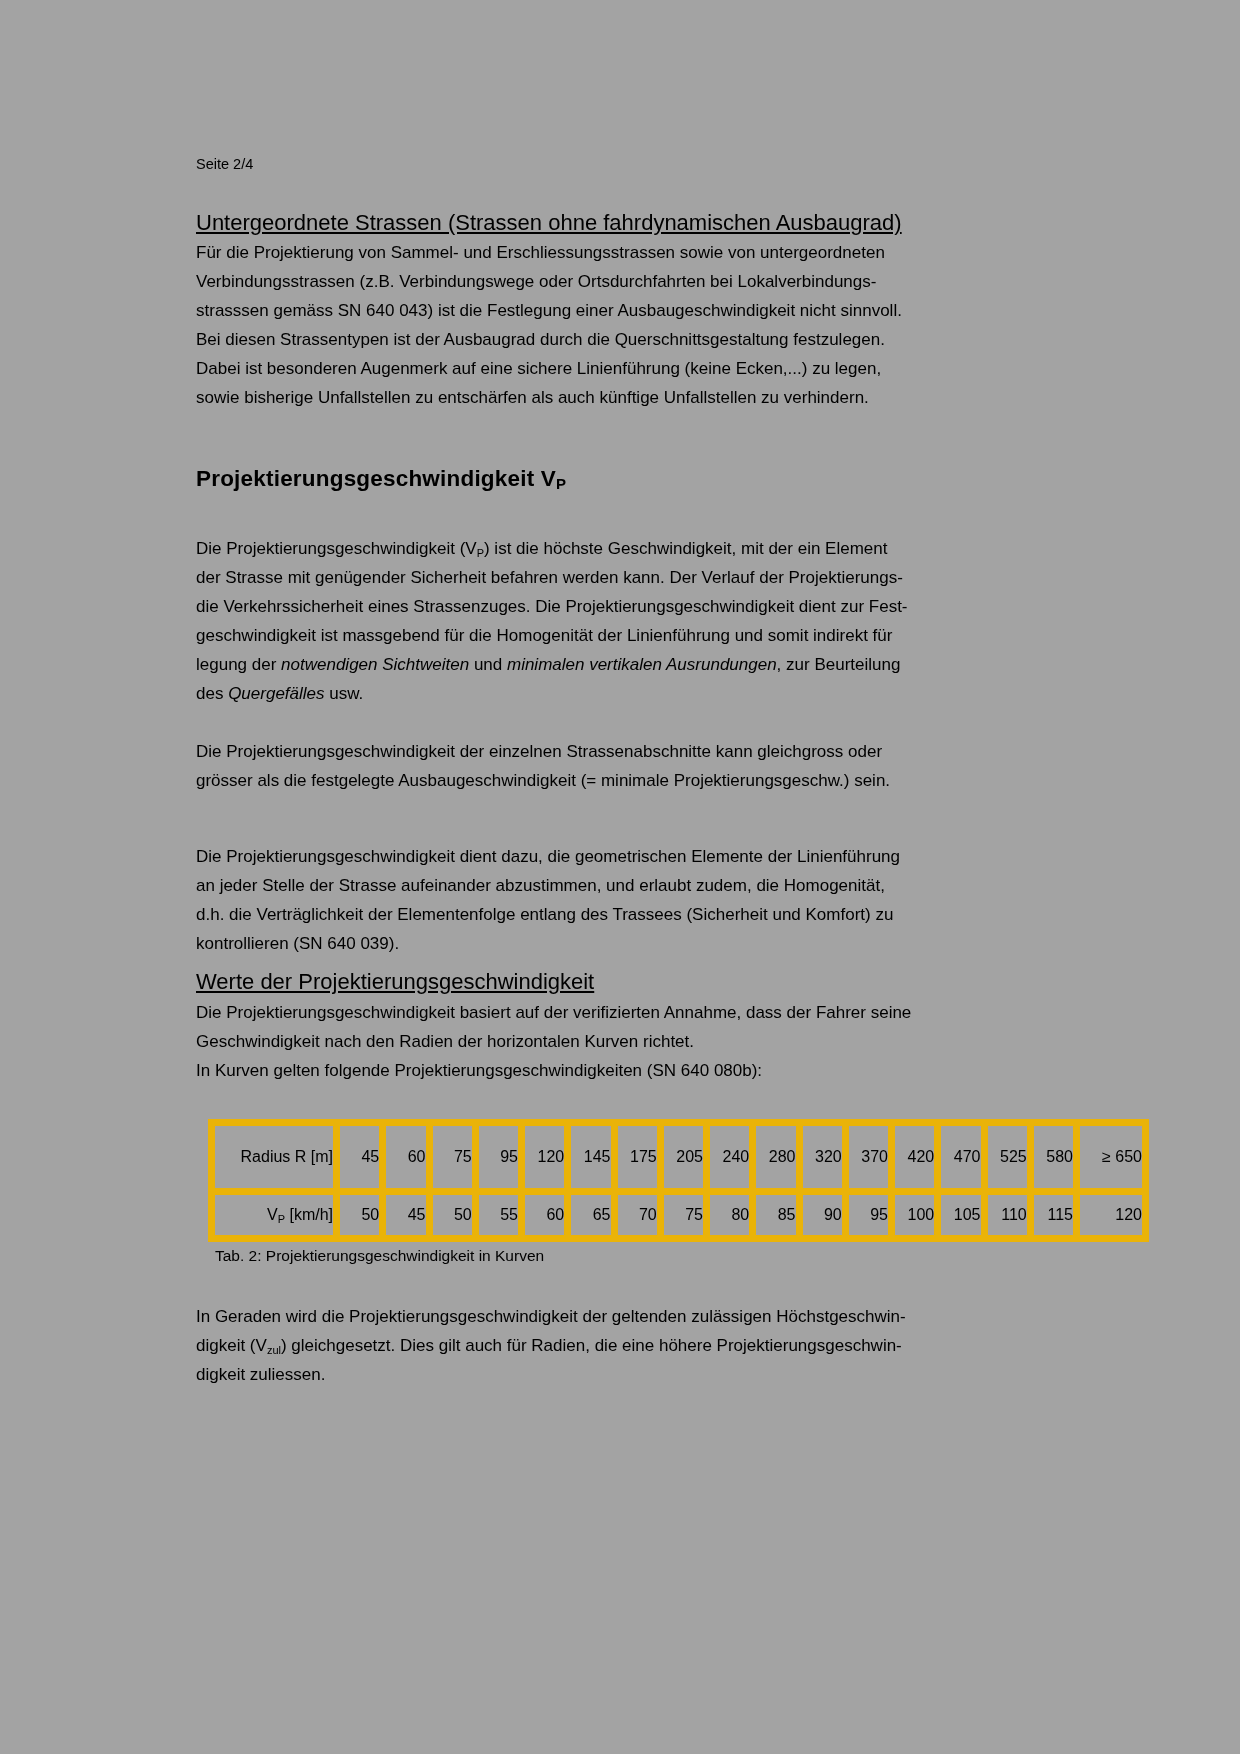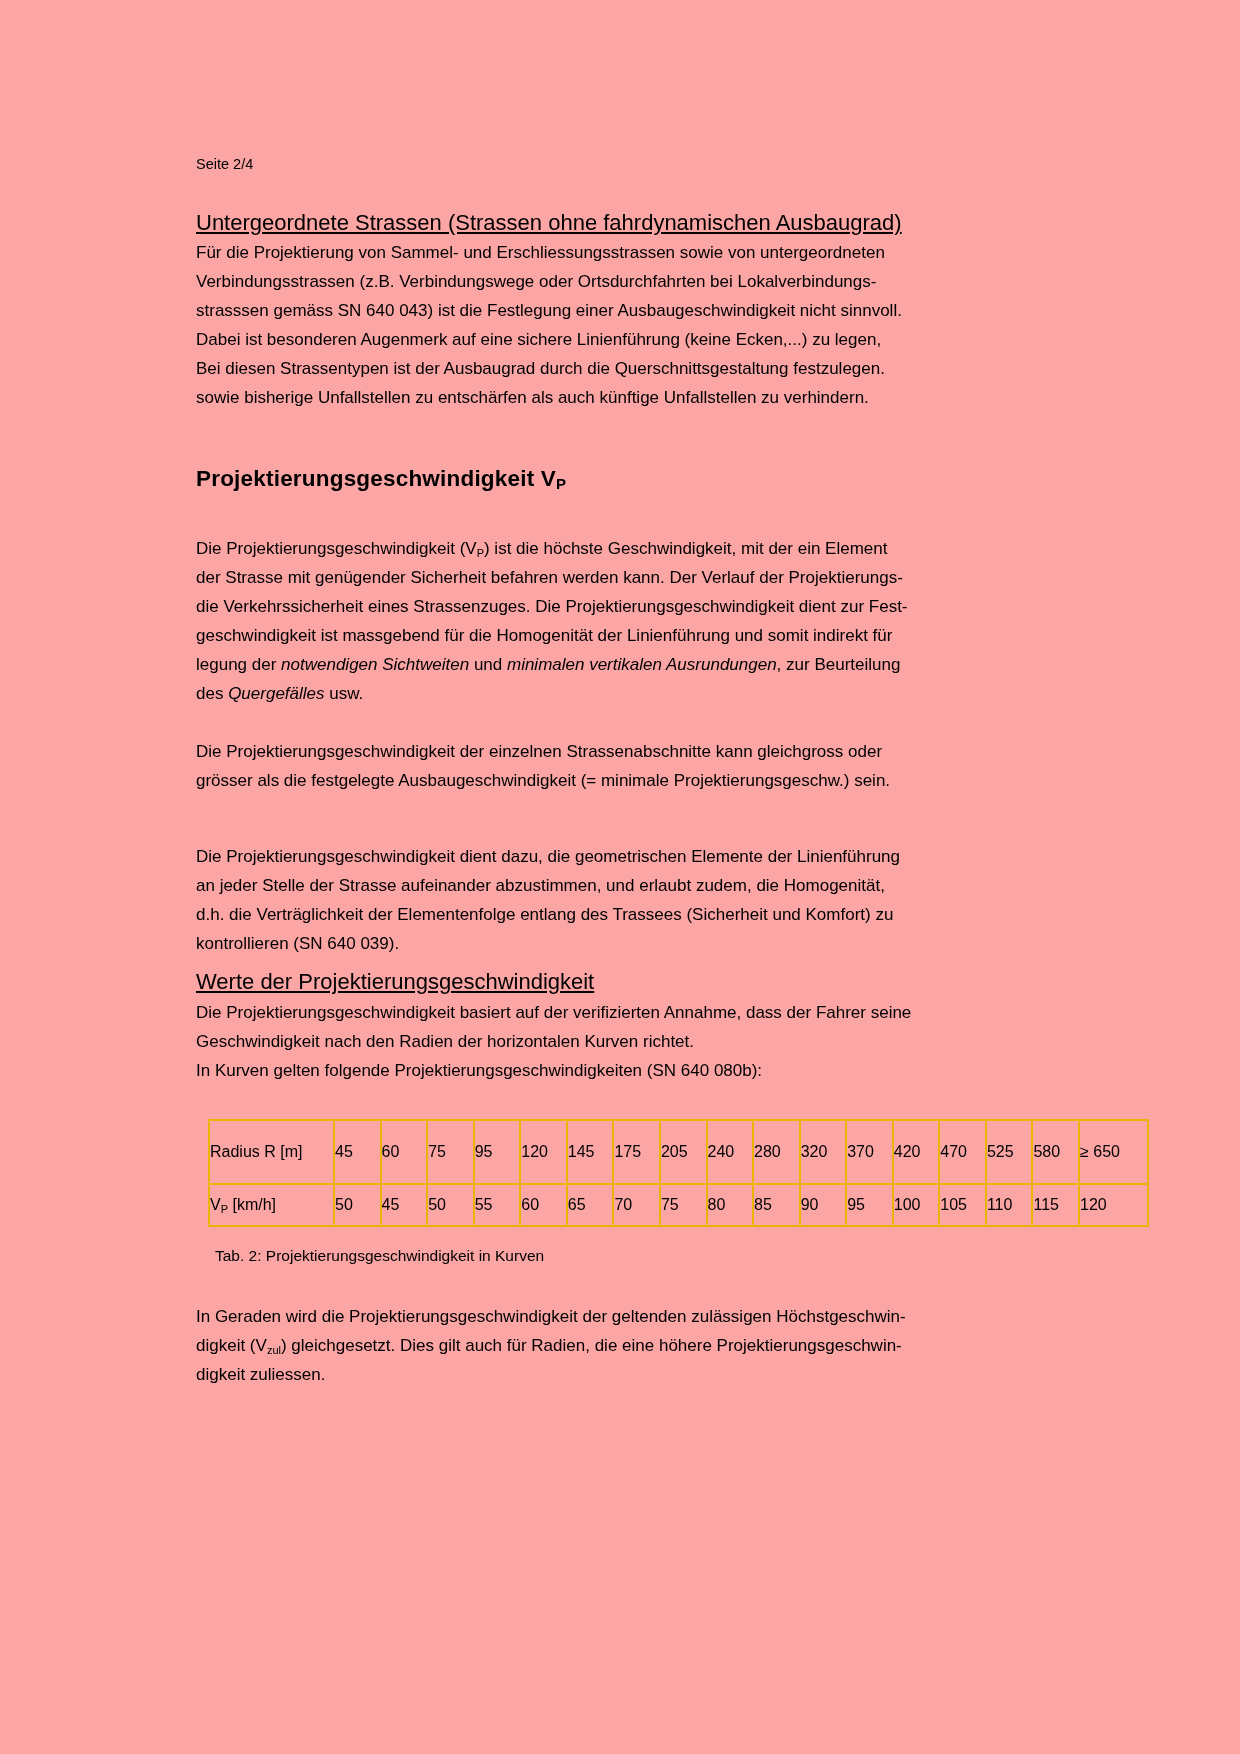--- a/index.html
+++ b/index.html
@@ -2,52 +2,52 @@
 <html><head>
 <meta charset="utf-8">
 <style>
   html, body { margin: 0; padding: 0; }
   body {
     width: 1240px; height: 1754px;
     background: #ffffff;
     font-family: "Liberation Sans", "DejaVu Sans", sans-serif;
     color: #000000;
   }
-  .page { position: relative; width: 1240px; height: 1754px; background: #fca5a5; overflow: hidden; }
+  .page { position: relative; width: 1240px; height: 1754px; background: #a3a3a3; overflow: hidden; }
   .abs { position: absolute; left: 196px; }
   .page-num { font-size: 14.5px; }
   .h-ul { font-size: 22px; text-decoration: underline; white-space: nowrap; }
   .h-main { font-size: 22.5px; font-weight: bold; white-space: nowrap; letter-spacing: 0.2px; }
   .h-main sub { font-size: 15px; vertical-align: -3px; line-height: 0; }
   .body-text { font-size: 17px; line-height: 29px; }
   .line { white-space: nowrap; }
   sub.s { font-size: 11px; vertical-align: -3px; line-height: 0; }
   .it { font-style: italic; }
   .tbl-wrap { position: absolute; left: 208px; }
   table.vtab { border-collapse: collapse; table-layout: fixed; width: 941px; font-size: 16px; }
-  .vtab td { border: 2px solid #eab308; text-align: left; padding: 0; overflow: hidden; }
+  .vtab td { border: 7px solid #eab308; text-align: right; padding: 0; overflow: hidden; }
   .vtab tr.r1 td { height: 62px; }
   .vtab tr.r2 td { height: 40px; }
   .caption { font-size: 15.5px; white-space: nowrap; }
 </style>
 </head>
 <body>
 
 <div class="page">
 
   <div class="abs page-num" style="top:156px">Seite 2/4</div>
 
   <div class="abs h-ul" style="top:210px">Untergeordnete Strassen (Strassen ohne fahrdynamischen Ausbaugrad)</div>
 
   <div class="abs body-text" style="top:238px">
     <div class="line">Für die Projektierung von Sammel- und Erschliessungsstrassen sowie von untergeordneten</div>
     <div class="line">Verbindungsstrassen (z.B. Verbindungswege oder Ortsdurchfahrten bei Lokalverbindungs-</div>
     <div class="line">strasssen gemäss SN 640 043) ist die Festlegung einer Ausbaugeschwindigkeit nicht sinnvoll.</div>
+    <div class="line">Bei diesen Strassentypen ist der Ausbaugrad durch die Querschnittsgestaltung festzulegen.</div>
     <div class="line">Dabei ist besonderen Augenmerk auf eine sichere Linienführung (keine Ecken,...) zu legen,</div>
-    <div class="line">Bei diesen Strassentypen ist der Ausbaugrad durch die Querschnittsgestaltung festzulegen.</div>
     <div class="line">sowie bisherige Unfallstellen zu entschärfen als auch künftige Unfallstellen zu verhindern.</div>
   </div>
 
   <div class="abs h-main" style="top:466px"><span>Projektierungsgeschwindigkeit V</span><sub>P</sub></div>
 
   <div class="abs body-text" style="top:534px">
     <div class="line"><span>Die Projektierungsgeschwindigkeit (V</span><sub class="s">P</sub><span>) ist die höchste Geschwindigkeit, mit der ein Element</span></div>
     <div class="line">der Strasse mit genügender Sicherheit befahren werden kann. Der Verlauf der Projektierungs-</div>
     <div class="line">die Verkehrssicherheit eines Strassenzuges. Die Projektierungsgeschwindigkeit dient zur Fest-</div>
     <div class="line">geschwindigkeit ist massgebend für die Homogenität der Linienführung und somit indirekt für</div>

